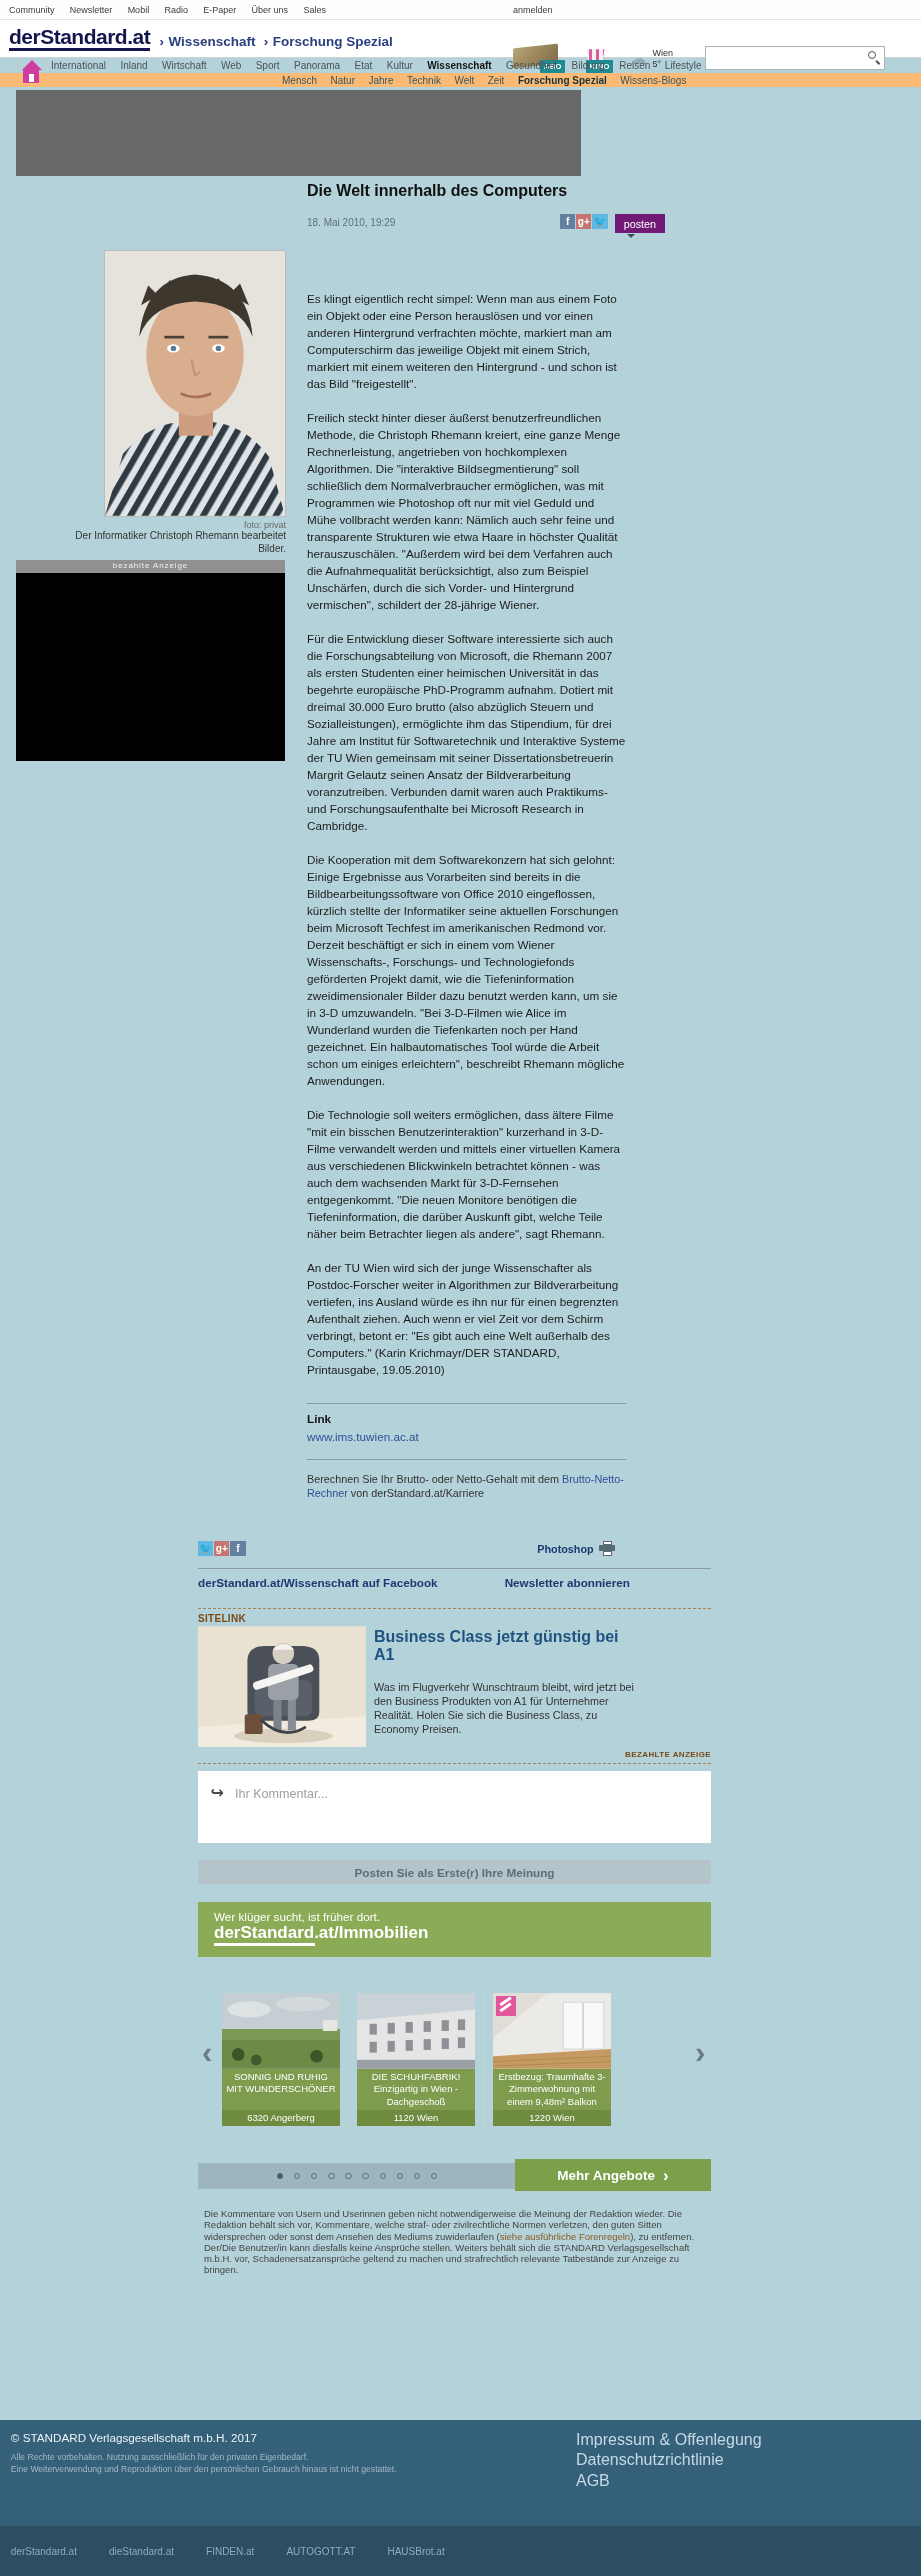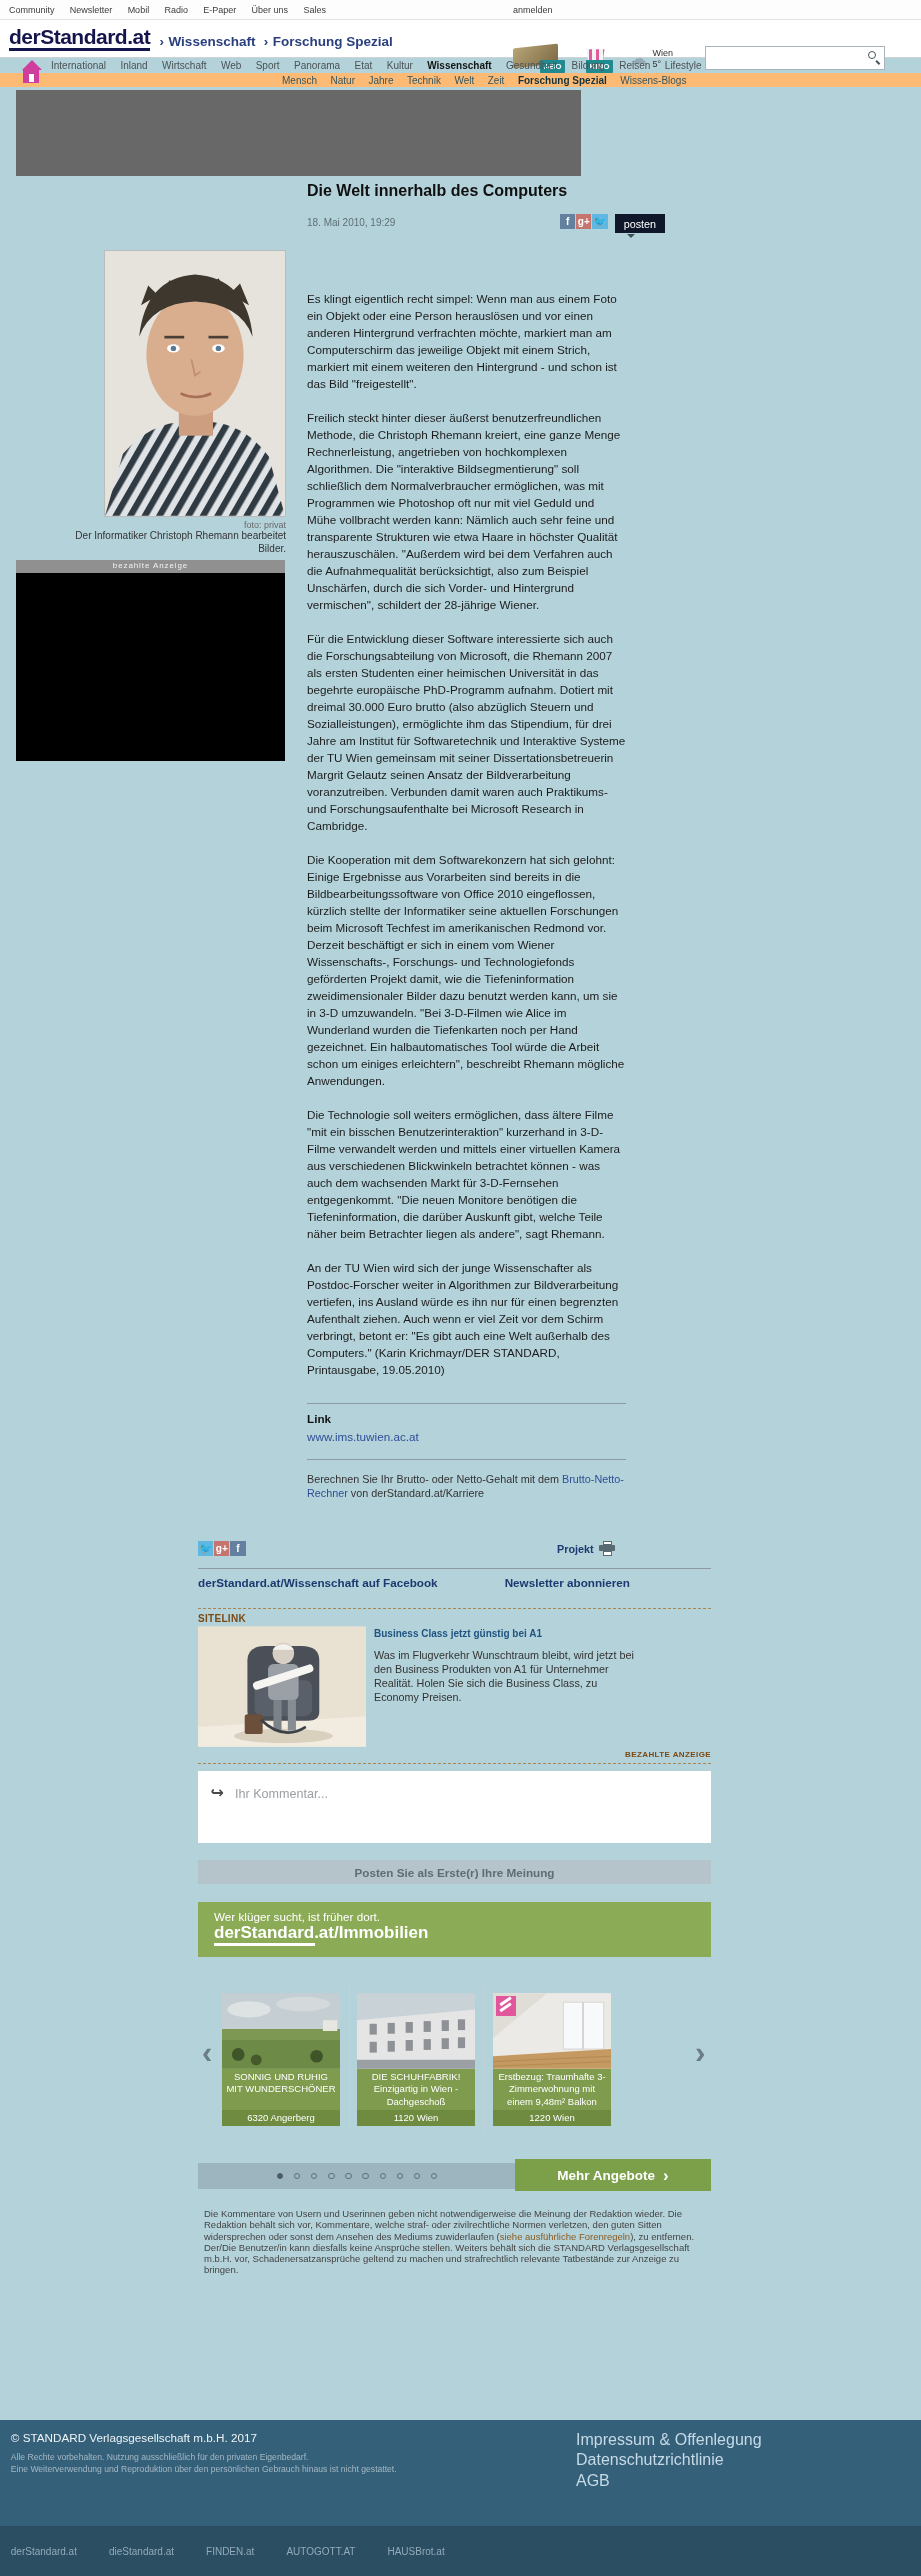--- a/index.html
+++ b/index.html
@@ -59,21 +59,21 @@
   .ad-left .bar{height:12.6px;background:#909090;color:#f2f2f2;font-size:8px;letter-spacing:0.9px;
                 text-align:center;line-height:12.6px;}
 
   
   .title{left:307px;top:182px;width:360px;font-size:16px;font-weight:bold;color:#101010;}
   .date{left:307px;top:217px;font-size:10px;color:#5f6f76;}
   .social1{left:560px;top:214px;display:flex;align-items:flex-start;}
   .sicon{width:15.3px;height:15.3px;margin-right:0.9px;color:#fff;font-size:10px;font-weight:bold;
          display:flex;align-items:center;justify-content:center;cursor:pointer;font-style:normal;}
   .fb{background:#64809f;} .gp{background:#c5756d;} .tw{background:#5fb8e2;font-size:10.8px;}
-  .posten{margin-left:6.3px;width:50px;height:19px;background:#0f172a;color:#fff;font-size:10.8px;
+  .posten{margin-left:6.3px;width:50px;height:19px;background:#701a75;color:#fff;font-size:10.8px;
           display:flex;align-items:center;justify-content:center;position:relative;cursor:pointer;}
   .posten:after{content:"";position:absolute;left:12.6px;bottom:-4.5px;border-left:4.5px solid transparent;
           border-right:4.5px solid transparent;border-top:4.5px solid #3e4e55;}
 
   .subtitle{left:307px;top:244px;width:319px;font-size:11.7px;line-height:15.3px;font-weight:bold;color:#141414;}
 
   
   .photo{left:104px;top:250px;width:182px;height:267px;border:0.9px solid #b9bdbd;background:#e3e0da;}
   .credit{left:16px;top:520px;width:270px;text-align:right;font-size:9px;color:#6a6a6a;}
   .caption{left:52px;top:530px;width:234px;text-align:right;font-size:10px;line-height:12.6px;color:#333;}
@@ -98,21 +98,21 @@
   .printer .p3{position:absolute;left:3.6px;top:10px;width:9px;height:4.5px;background:#fff;border:0.9px solid #5a6a72;}
 
   .rule2{left:198px;top:1568px;width:513px;height:0.9px;background:#8d9aa0;}
   .followrow{left:198px;top:1576px;width:432px;display:flex;justify-content:space-between;}
   .followrow a{font-size:11.7px;font-weight:bold;color:#1c3a70;text-decoration:none;cursor:pointer;}
 
   .dash{border-top:0.9px dashed #a8854e;width:513px;left:198px;}
   .sitelabel{left:198px;top:1613px;font-size:10px;font-weight:bold;color:#7a4a14;letter-spacing:0.3px;}
   .slimg{left:198px;top:1626px;width:168px;height:121px;cursor:pointer;}
   .sltext{left:374px;top:1628px;width:261px;}
-  .sltext .t{font-size:10px;font-weight:bold;color:#1f5380;margin-bottom:9px;cursor:pointer;}
+  .sltext .t{font-size:16px;font-weight:bold;color:#1f5380;margin-bottom:16px;cursor:pointer;}
   .sltext .b{font-size:10.8px;line-height:14px;color:#333;}
   .paid{left:198px;top:1750px;width:513px;text-align:right;font-size:8px;font-weight:bold;color:#7a4a14;letter-spacing:0.4px;}
 
   .commentbox{left:198px;top:1771px;width:513px;height:72px;background:#fff;padding:14.4px 12.6px;display:flex;gap:9px;}
   .commentbox .arrow{font-size:16px;font-weight:bold;color:#4a4a4a;line-height:16px;}
   .commentbox textarea{flex:1;border:0;outline:none;resize:none;font-family:inherit;font-size:12.6px;color:#333;background:transparent;}
   .commentbox textarea::placeholder{color:#9aa0a4;}
   .ctabar{left:198px;top:1860px;width:513px;height:24px;background:#b5c4cb;color:#5d6d75;font-size:11.7px;
           font-weight:bold;display:flex;align-items:center;justify-content:center;cursor:pointer;}
 
@@ -287,21 +287,21 @@
   <div class="abs rule" style="top:1459px;"></div>
   <div class="abs karriere"><span>Berechnen Sie Ihr Brutto- oder Netto-Gehalt mit dem </span><a href="#">Brutto-Netto-Rechner</a><span> von derStandard.at/Karriere</span></div>
 
   <div class="abs social2">
     <div class="icons">
       <i class="sicon tw">🐦</i>
       <i class="sicon gp">g+</i>
       <i class="sicon fb">f</i>
     </div>
     <div class="feedback">
-      <span class="lbl">Projekt</span>
+      <span class="lbl">Photoshop</span>
       <span class="printer">
           <span class="p1"></span>
           <span class="p2"></span>
           <span class="p3"></span>
         </span>
     </div>
   </div>
 
   <div class="abs rule2"></div>
   <div class="abs followrow">

